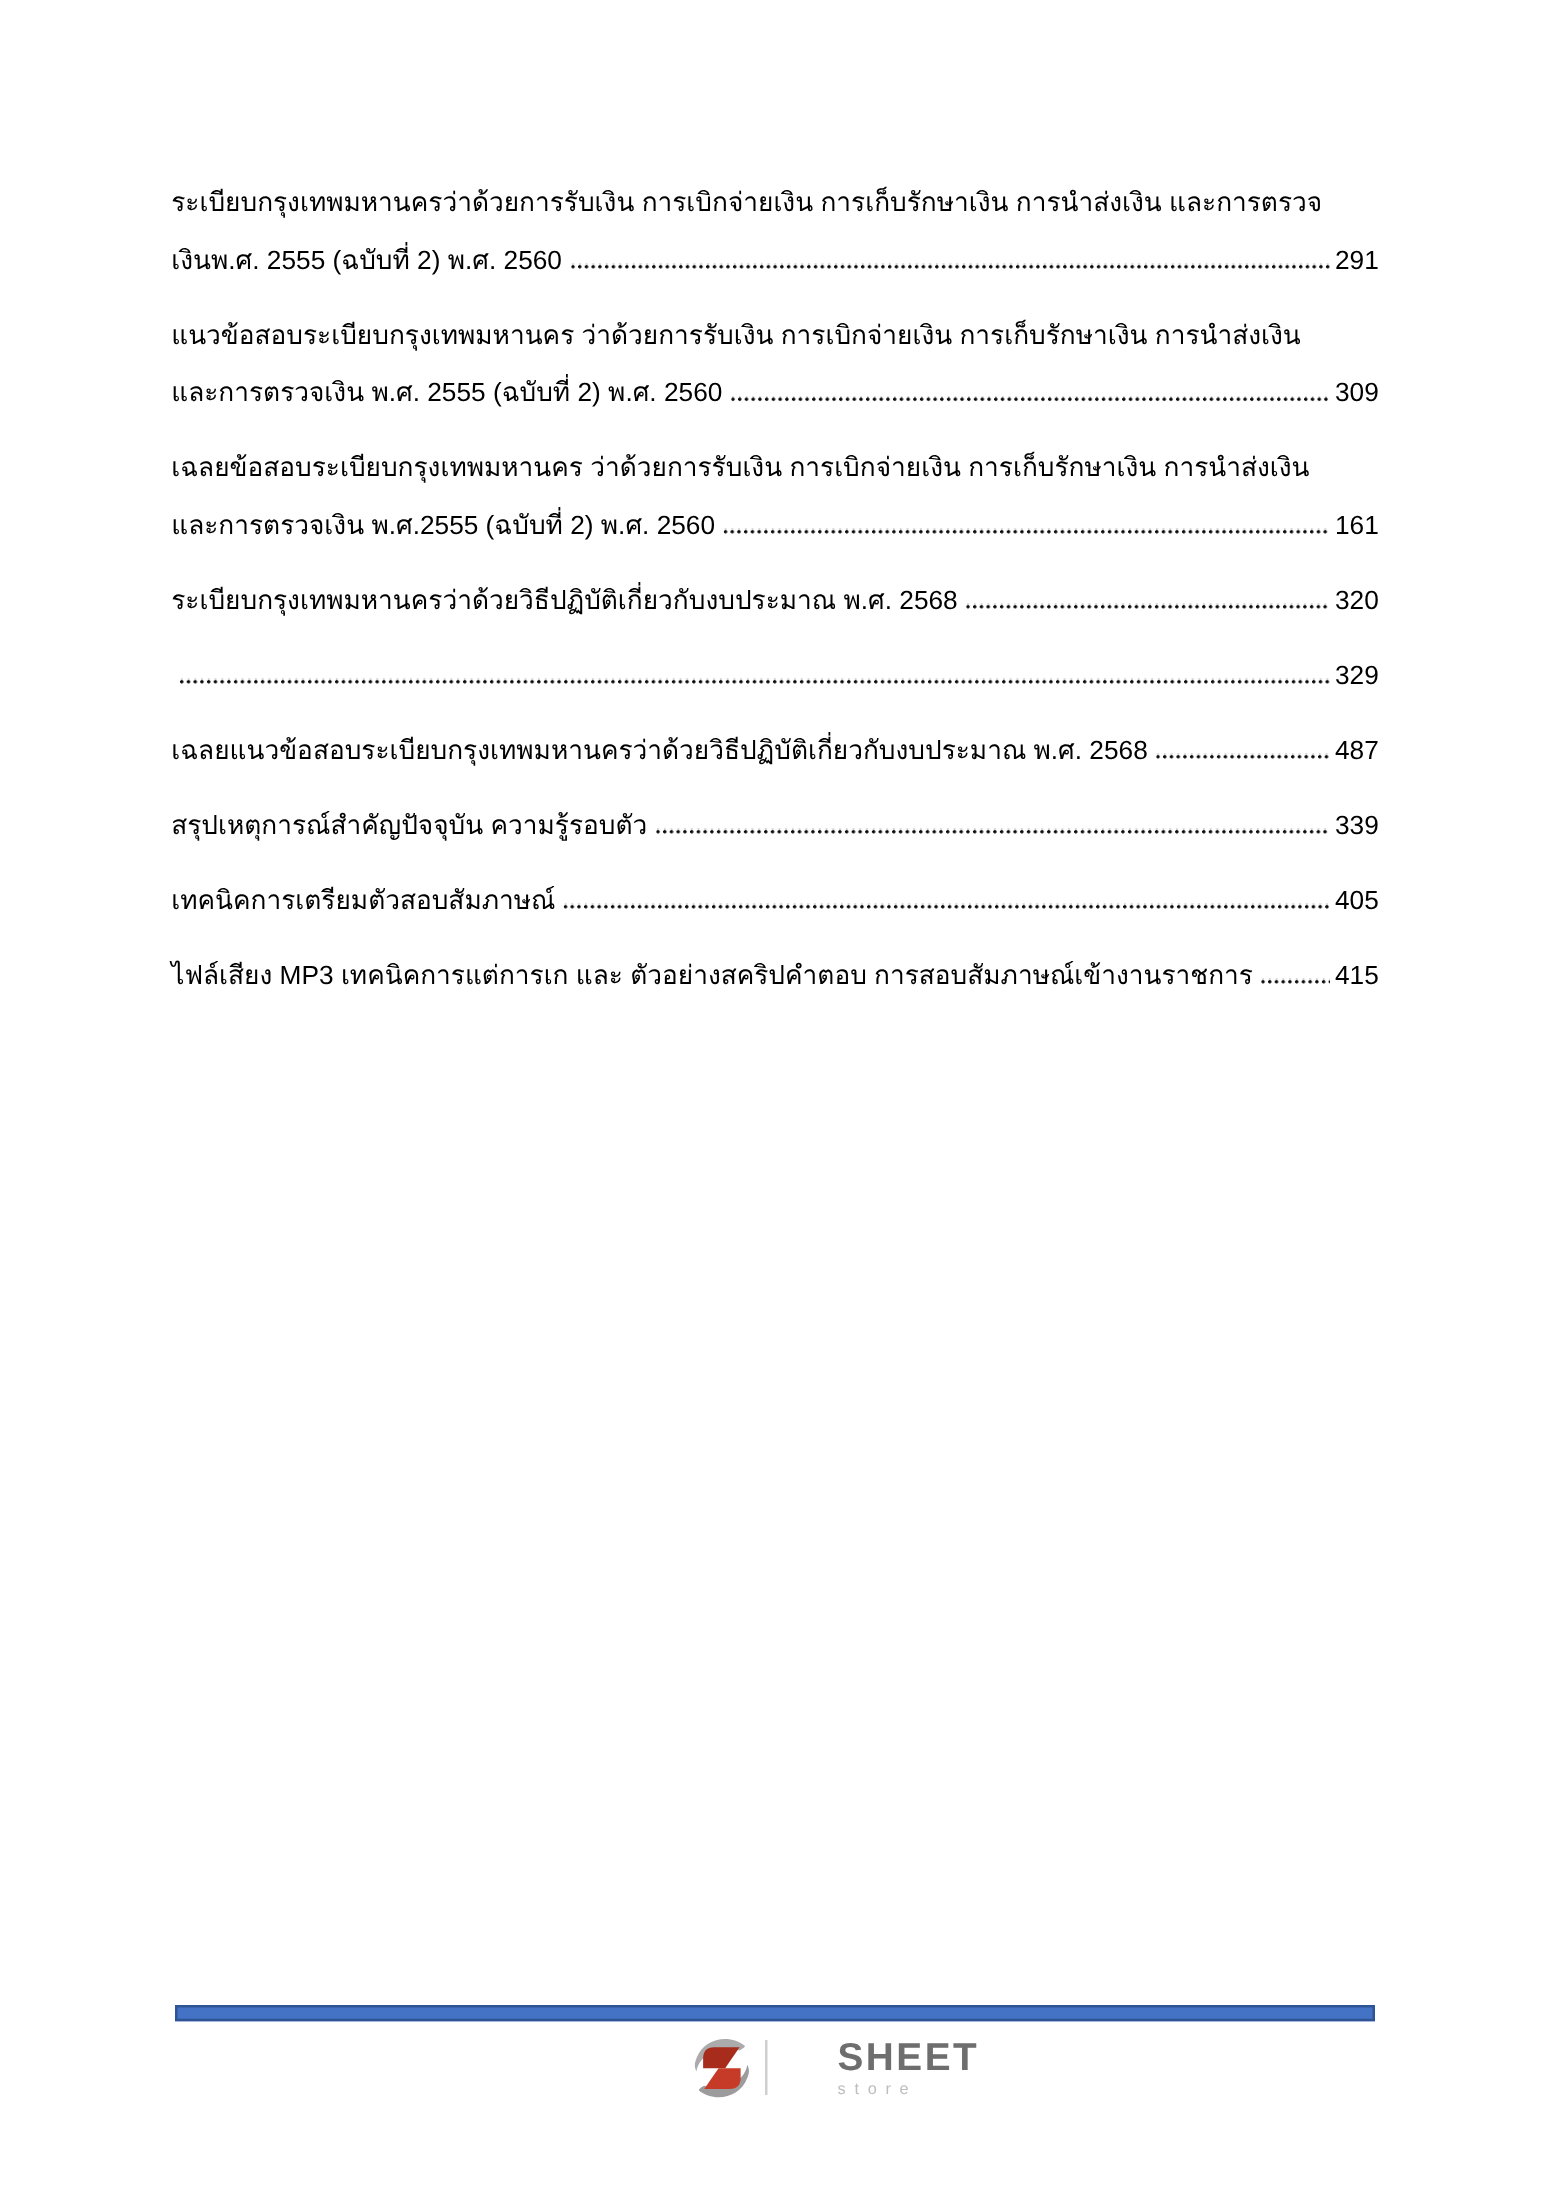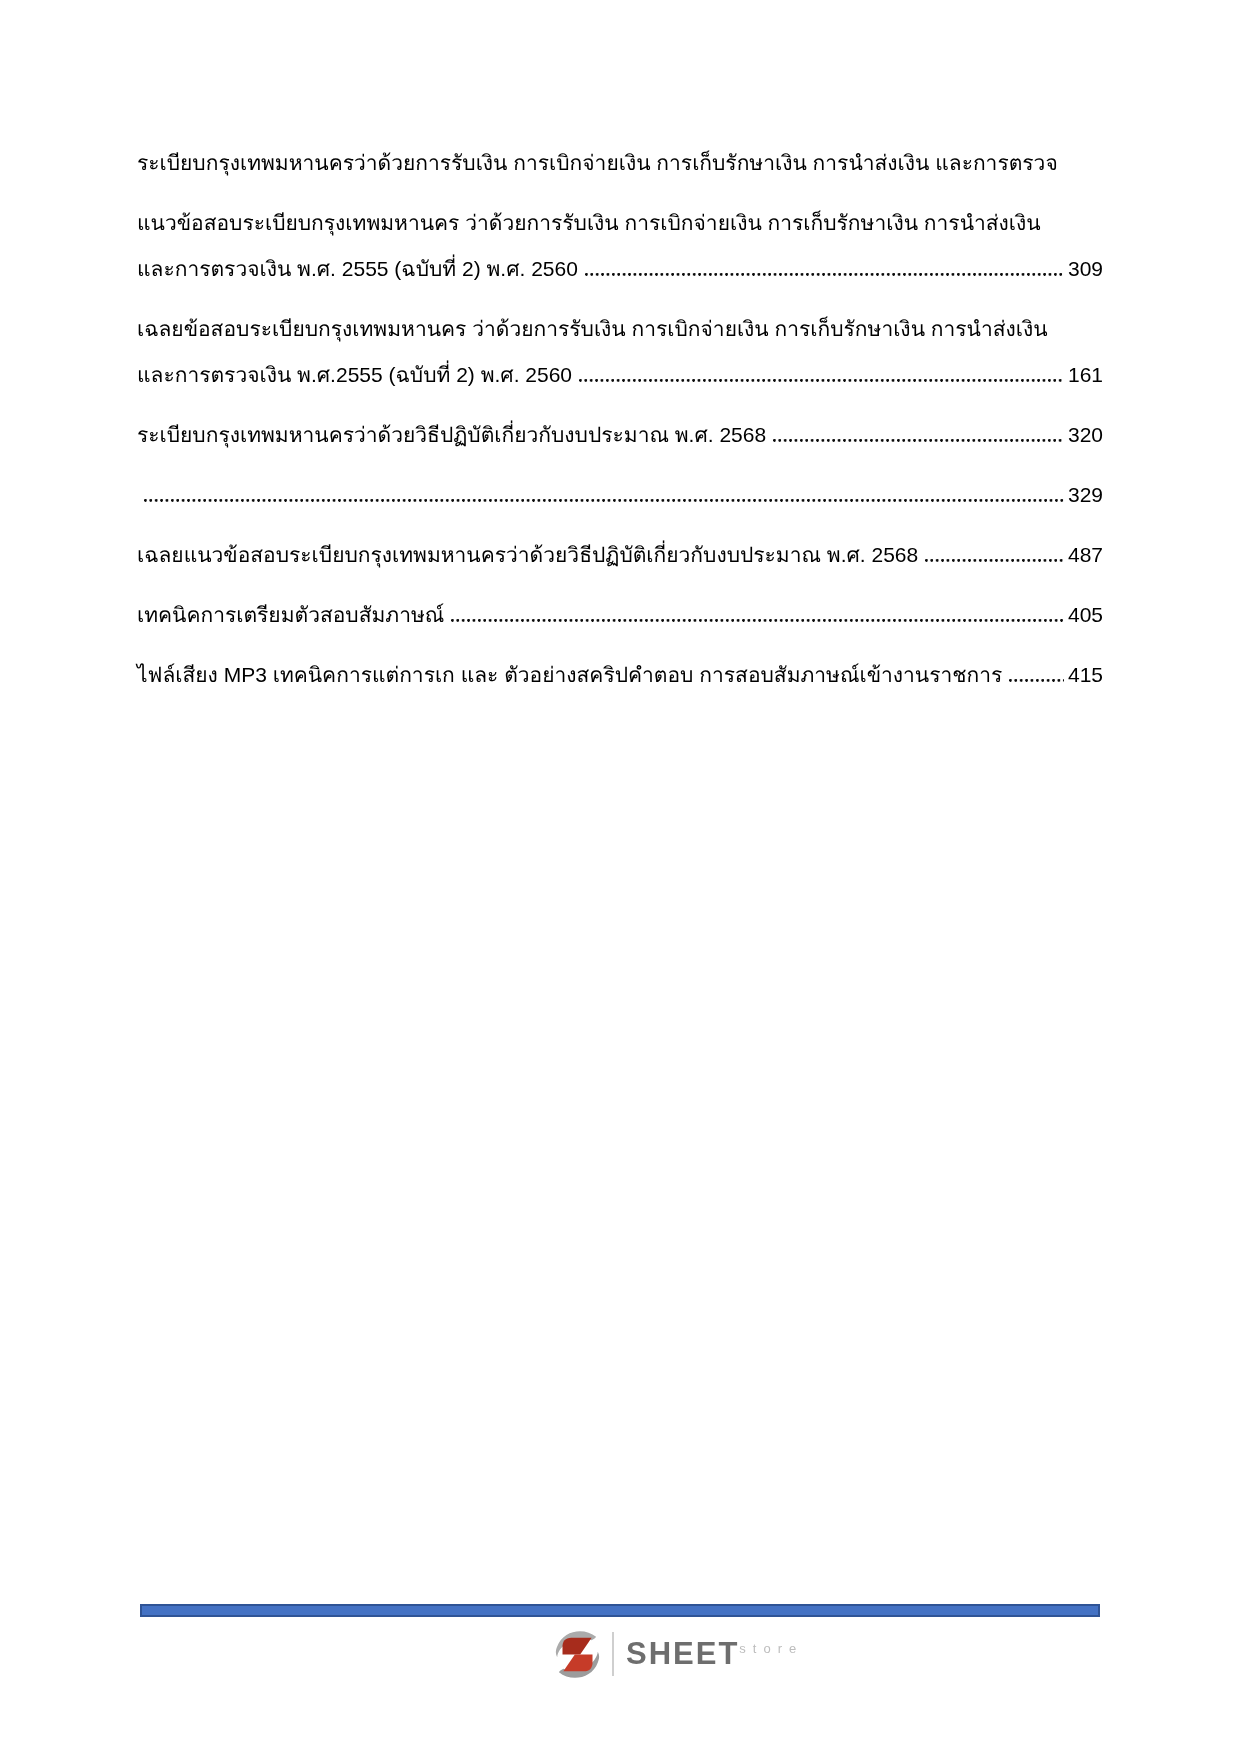--- a/index.html
+++ b/index.html
@@ -63,21 +63,21 @@
   .logo-icon{width:53px;height:53px;display:block;}
   .lg-gray{fill:var(--logo-gray,#ABABAB);}
   .lg-gray2{fill:var(--logo-gray2,#9C9C9C);}
   .lg-red-dark{fill:var(--logo-red-dark,#A72C1C);}
   .lg-red{fill:var(--logo-red,#C63B28);}
   .logo-divider{
     width:2px;height:44px;
     background:var(--divider-gray,#CFCFCF);
     margin:0 12px 0 8px;
   }
-  .logo-text{display:flex;flex-direction:row;justify-content:center;}
+  .logo-text{display:flex;flex-direction:column;justify-content:center;margin-left:44px;}
   .logo-name{
     font-size:31px;
     font-weight:bold;
     color:var(--logo-name-gray,#6E6E6E);
     letter-spacing:2px;
     line-height:30px;
   }
   .logo-sub{
     font-size:13px;
     color:var(--logo-store-gray,#BDBDBD);
@@ -87,20 +87,25 @@
   }
 </style>
 </head>
 <body>
 
 <div class="page" style="--text-color: #000000; --bar-fill: #4472C4; --bar-border: #2F5496; --logo-red: #C63B28; --logo-red-dark: #A72C1C; --logo-gray: #ABABAB; --logo-gray2: #9C9C9C; --logo-name-gray: #6E6E6E; --logo-store-gray: #BDBDBD; --divider-gray: #CFCFCF;">
 
   <div class="toc" id="toc">
       <div class="entry">
         <div class="line"><span class="txt">ระเบียบกรุงเทพมหานครว่าด้วยการรับเงิน การเบิกจ่ายเงิน การเก็บรักษาเงิน การนำส่งเงิน และการตรวจ</span></div>
+        <div class="line line-last">
+          <span class="txt">เงินพ.ศ. 2555 (ฉบับที่ 2) พ.ศ. 2560</span>
+          <span class="leader"></span>
+          <span class="pagenum">291</span>
+        </div>
       </div>
       <div class="entry">
         <div class="line"><span class="txt">แนวข้อสอบระเบียบกรุงเทพมหานคร ว่าด้วยการรับเงิน การเบิกจ่ายเงิน การเก็บรักษาเงิน การนำส่งเงิน</span></div>
         <div class="line line-last">
           <span class="txt">และการตรวจเงิน พ.ศ. 2555 (ฉบับที่ 2) พ.ศ. 2560</span>
           <span class="leader"></span>
           <span class="pagenum">309</span>
         </div>
       </div>
       <div class="entry">
@@ -126,20 +131,27 @@
       </div>
       <div class="entry">
         <div class="line line-last">
           <span class="txt">เฉลยแนวข้อสอบระเบียบกรุงเทพมหานครว่าด้วยวิธีปฏิบัติเกี่ยวกับงบประมาณ พ.ศ. 2568</span>
           <span class="leader"></span>
           <span class="pagenum">487</span>
         </div>
       </div>
       <div class="entry">
         <div class="line line-last">
+          <span class="txt">สรุปเหตุการณ์สำคัญปัจจุบัน ความรู้รอบตัว</span>
+          <span class="leader"></span>
+          <span class="pagenum">339</span>
+        </div>
+      </div>
+      <div class="entry">
+        <div class="line line-last">
           <span class="txt">เทคนิคการเตรียมตัวสอบสัมภาษณ์</span>
           <span class="leader"></span>
           <span class="pagenum">405</span>
         </div>
       </div>
       <div class="entry">
         <div class="line line-last">
           <span class="txt">ไฟล์เสียง MP3 เทคนิคการแต่การเก และ ตัวอย่างสคริปคำตอบ การสอบสัมภาษณ์เข้างานราชการ</span>
           <span class="leader"></span>
           <span class="pagenum">415</span>

